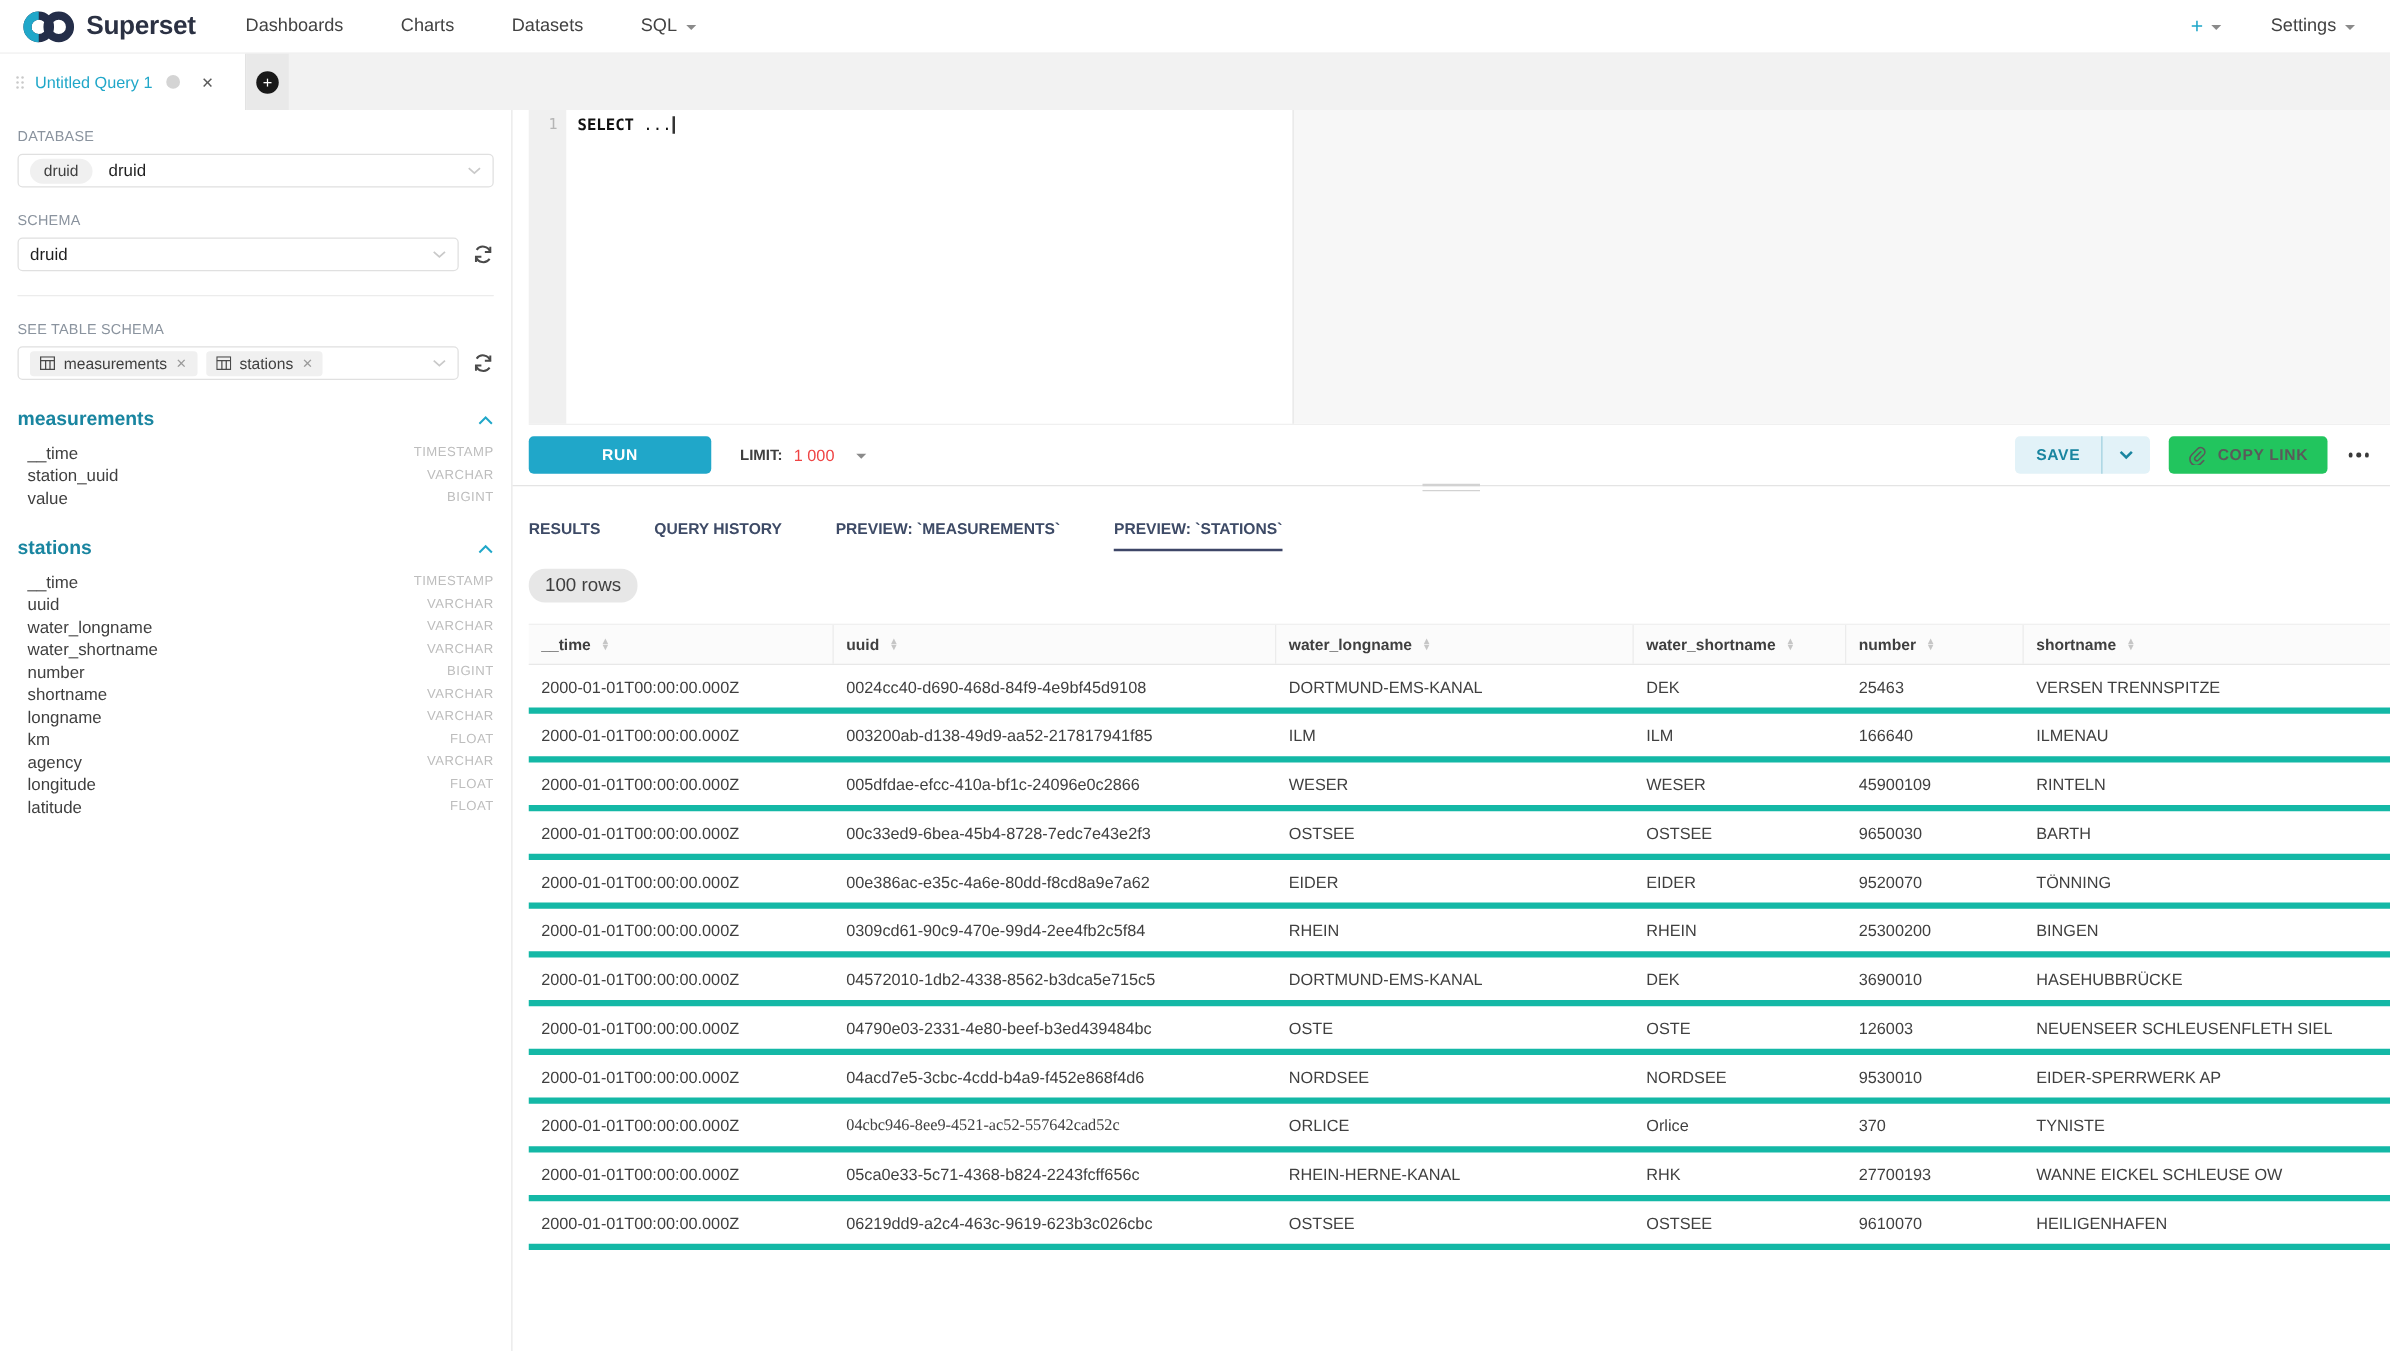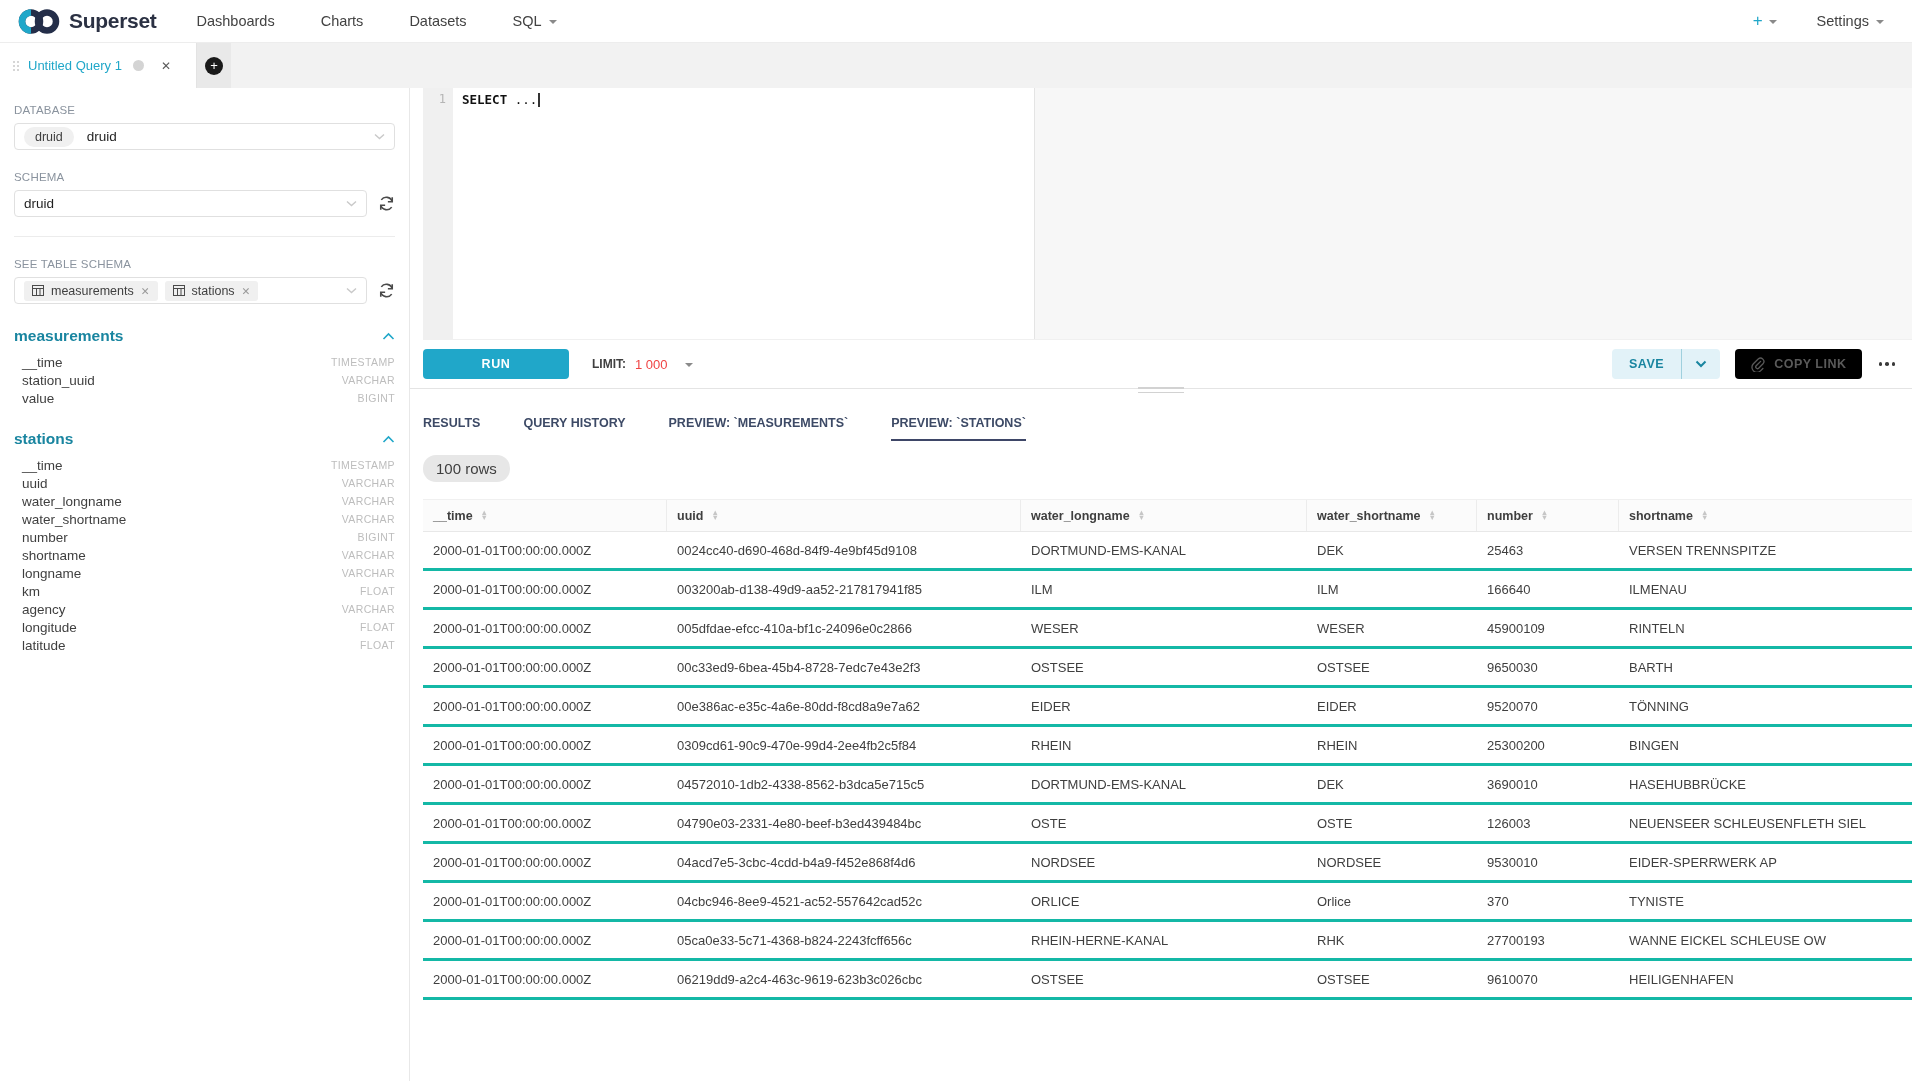--- a/index.html
+++ b/index.html
@@ -70,42 +70,42 @@
   .run-btn{width:146px;height:30px;background:var(--primary);color:#fff;border:none;border-radius:4px;font-weight:bold;font-size:12.5px;letter-spacing:0.6px;font-family:inherit;cursor:pointer;}
   .limit{margin-left:23px;display:flex;align-items:center;gap:9px;cursor:pointer;}
   .limit-label{font-size:12px;font-weight:bold;color:#3f3f3f;}
   .limit-value{font-size:13px;color:#ef4444;}
   .limit .caret{margin-left:8px;}
   .toolbar-right{margin-left:auto;display:flex;align-items:center;gap:15px;}
   .save-btn{height:30px;background:#e2f2f8;border-radius:4px;display:flex;align-items:stretch;cursor:pointer;}
   .save-label{display:flex;align-items:center;padding:0 17px;color:var(--teal-dark);font-weight:bold;font-size:12.5px;letter-spacing:0.5px;}
   .save-divider{width:1px;background:#9fd0de;}
   .save-caret{display:flex;align-items:center;padding:0 13px;}
-  .copy-link-btn{height:30px;background:#000000;border-radius:4px;color:#5a5a5a;font-weight:bold;font-size:12.5px;letter-spacing:0.5px;display:flex;align-items:center;gap:9px;padding:0 15px;cursor:pointer;}
+  .copy-link-btn{height:30px;background:#22c55e;border-radius:4px;color:#5a5a5a;font-weight:bold;font-size:12.5px;letter-spacing:0.5px;display:flex;align-items:center;gap:9px;padding:0 15px;cursor:pointer;}
   .more-btn{display:flex;gap:3px;padding:4px 2px;cursor:pointer;}
   .more-btn i{width:3.5px;height:3.5px;border-radius:50%;background:#3a3a3a;}
   .drag-handle{position:absolute;left:50%;bottom:-7px;transform:translateX(-50%);display:flex;flex-direction:column;gap:3px;padding:2px;cursor:row-resize;}
   .drag-handle i{width:46px;height:1.5px;background:#d2d2d2;}
 
   
   .south{flex:1;display:flex;flex-direction:column;min-height:0;}
   .tabs-row{display:flex;gap:43px;padding:27px 0 0 13px;}
   .stab{font-size:12.5px;font-weight:bold;color:#3D4A66;padding-bottom:11px;position:relative;cursor:pointer;white-space:nowrap;}
   .stab.active::after{content:"";position:absolute;left:0;right:0;bottom:0;height:2.5px;background:var(--underline);}
   .actions-row{display:flex;align-items:center;gap:13px;padding:17px 15px 0 13px;}
   .copy-clip-btn{height:31px;background:#e3f3fa;border-radius:4px;color:var(--teal-dark);font-weight:bold;font-size:12.5px;letter-spacing:0.3px;display:flex;align-items:center;gap:9px;padding:0 16px;cursor:pointer;white-space:nowrap;}
   .filter-input{flex:1;height:31px;border:1px solid #dcdcdc;border-radius:4px;padding:0 12px;font-size:13.5px;color:#333;font-family:inherit;outline:none;}
   .filter-input::placeholder{color:#a3a3a3;}
   .rows-badge{align-self:flex-start;margin:14px 0 0 13px;background:#e7e7e7;border-radius:13px;padding:5px 13px;font-size:15px;color:#3f3f3f;}
   .grid{margin:17px 0 0 13px;}
   .hrow{display:flex;background:#fbfbfb;border-top:1px solid #f0f0f0;border-bottom:1px solid #e8e8e8;height:33px;}
   .hcell{display:flex;align-items:center;gap:8px;padding:0 10px;font-size:12.5px;font-weight:bold;color:#3f3f3f;border-right:1px solid #ececec;cursor:pointer;}
   .hcell:last-child{border-right:none;}
   .sort{display:flex;flex-direction:column;line-height:0.6;font-size:7.5px;color:#c6c6c6;}
-  .brow{display:flex;align-items:center;height:39px;border-bottom:3px solid #14b8a6;font-size:13px;color:#3f3f3f;}
+  .brow{display:flex;align-items:center;height:39px;border-bottom:5px solid #14b8a6;font-size:13px;color:#3f3f3f;}
   .bcell{padding:0 10px;white-space:nowrap;overflow:hidden;}
 </style>
 </head>
 <body>
 
 <header class="navbar">
   <div class="brand">
     <svg width="42" height="27" viewBox="0 0 42 27">
       <circle cx="13" cy="13.5" r="9" fill="none" stroke="#242E49" stroke-width="6.5"></circle>
       <circle cx="29" cy="13.5" r="9" fill="none" stroke="#242E49" stroke-width="6.5"></circle>
@@ -483,21 +483,21 @@
             <div class="brow">
               <div class="bcell" style="width: 244px;">2000-01-01T00:00:00.000Z</div>
               <div class="bcell" style="width: 354px;">04acd7e5-3cbc-4cdd-b4a9-f452e868f4d6</div>
               <div class="bcell" style="width: 286px;">NORDSEE</div>
               <div class="bcell" style="width: 170px;">NORDSEE</div>
               <div class="bcell" style="width: 142px;">9530010</div>
               <div class="bcell" style="flex: 1 1 0%;">EIDER-SPERRWERK AP</div>
             </div>
             <div class="brow">
               <div class="bcell" style="width: 244px;">2000-01-01T00:00:00.000Z</div>
-              <div class="bcell" style="width: 354px;">04cbc946-8ee9-4521-ac52-557642cad52c</div>
+              <div class="bcell" style="width: 354px; font-family: Liberation Serif, serif;">04cbc946-8ee9-4521-ac52-557642cad52c</div>
               <div class="bcell" style="width: 286px;">ORLICE</div>
               <div class="bcell" style="width: 170px;">Orlice</div>
               <div class="bcell" style="width: 142px;">370</div>
               <div class="bcell" style="flex: 1 1 0%;">TYNISTE</div>
             </div>
             <div class="brow">
               <div class="bcell" style="width: 244px;">2000-01-01T00:00:00.000Z</div>
               <div class="bcell" style="width: 354px;">05ca0e33-5c71-4368-b824-2243fcff656c</div>
               <div class="bcell" style="width: 286px;">RHEIN-HERNE-KANAL</div>
               <div class="bcell" style="width: 170px;">RHK</div>

